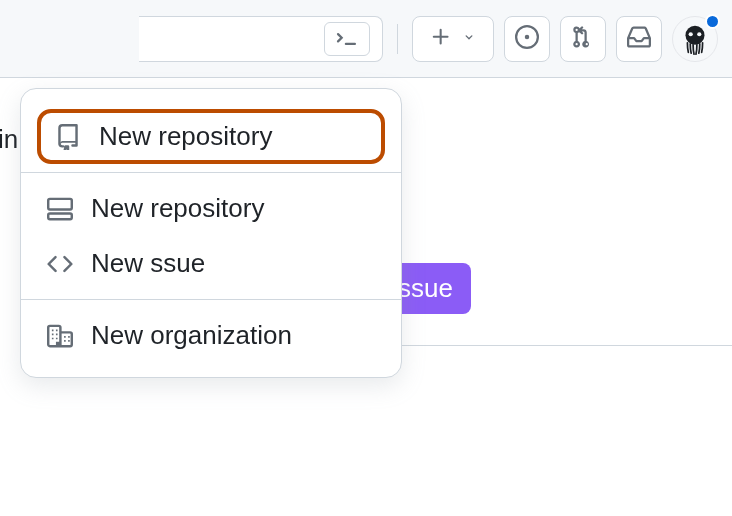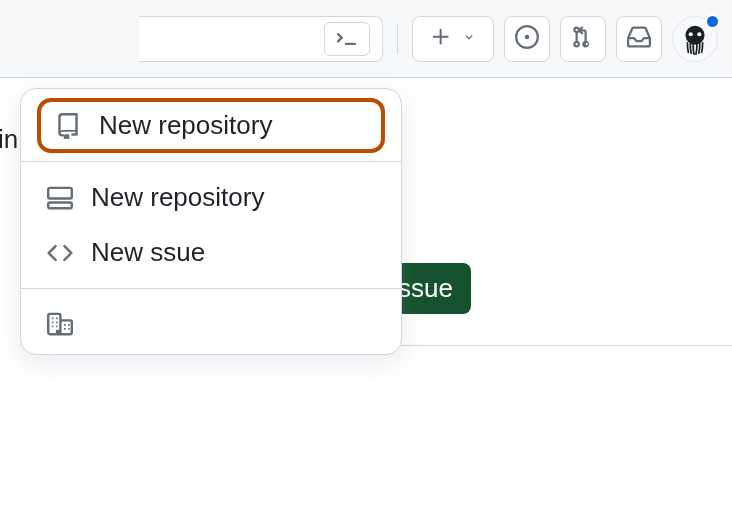--- a/index.html
+++ b/index.html
@@ -105,39 +105,39 @@
     .page-in {
       font-size: 26px;
       color: #1f2328;
       margin-top: 46px;
       margin-left: -2px;
     }
     .issue-btn {
       position: absolute;
       top: 263px;
       left: 380px;
-      background: #14532d;
+      background: #8b5cf6;
       color: #fff;
       font-size: 26px;
       font-weight: 500;
       padding: 10px 18px;
       border-radius: 8px;
       border: none;
       cursor: pointer;
     }
     .dropdown {
       position: absolute;
       top: 88px;
       left: 20px;
       width: 382px;
       background: #fff;
       border: 1px solid #d0d7de;
       border-radius: 16px;
       box-shadow: 0 8px 24px rgba(140,149,159,0.2);
-      padding: 3px 0;
+      padding: 14px 0;
     }
     .menu-item {
       display: flex;
       align-items: center;
       gap: 16px;
       padding: 12px 24px;
       font-size: 26px;
       color: #1f2328;
       cursor: pointer;
     }
@@ -264,14 +264,15 @@
     </span>
     <span>New ssue</span>
   </div>
   <div class="menu-sep"></div>
   <div class="menu-item">
     <span class="icon-wrap">
       <svg width="26" height="26" viewBox="0 0 16 16" fill="currentColor">
           <path d="M1.75 1A1.75 1.75 0 0 0 0 2.75v10.5C0 14.216.784 15 1.75 15h12.5A1.75 1.75 0 0 0 16 13.25V6.75A1.75 1.75 0 0 0 14.25 5H9V2.75A1.75 1.75 0 0 0 7.25 1Zm5.75 12.5v-2h-2v2H1.75a.25.25 0 0 1-.25-.25V2.75a.25.25 0 0 1 .25-.25h5.5a.25.25 0 0 1 .25.25v10.5Zm1.5 0V6.5h5.25a.25.25 0 0 1 .25.25v6.5a.25.25 0 0 1-.25.25ZM3 4h1v1H3Zm2.5 0h1v1h-1ZM3 6.5h1v1H3Zm2.5 0h1v1h-1Zm5 1.5h1v1h-1Zm2.5 0h1v1h-1Zm-2.5 2.5h1v1h-1Zm2.5 0h1v1h-1ZM3 9h1v1H3Zm2.5 0h1v1h-1Z"></path>
         </svg>
     </span>
+    <span>New organization</span>
   </div>
 </div>
 
 </body></html>

